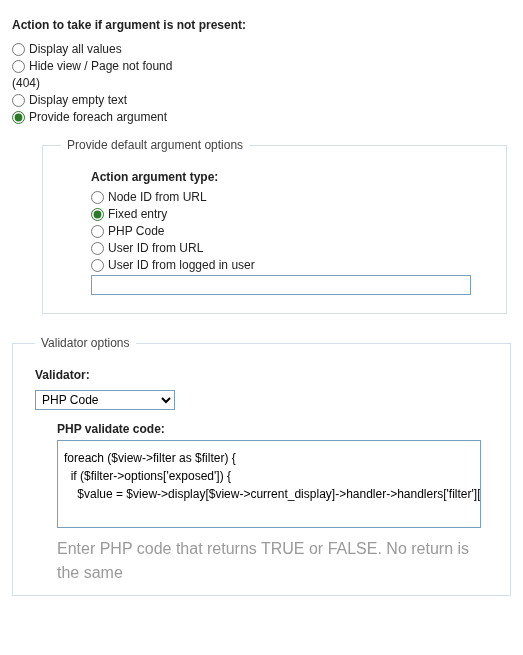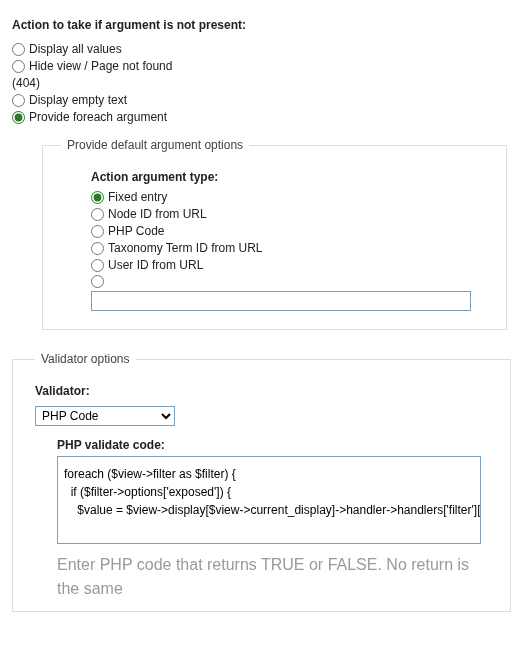--- a/index.html
+++ b/index.html
@@ -136,41 +136,38 @@
   <label>Provide foreach argument</label>
 </div>
 
 <fieldset class="outer1">
   <legend>Provide default argument options</legend>
 
   <div class="inner-block">
     <div class="sub-heading">Action argument type:</div>
 
     <div class="radio-row">
+      <input type="radio" name="argtype" style="">
+      <label>Node ID from URL</label>
+    </div>
+    <div class="radio-row">
       <input type="radio" name="argtype" checked="" style="">
       <label>Fixed entry</label>
-    </div>
-    <div class="radio-row">
-      <input type="radio" name="argtype" style="">
-      <label>Node ID from URL</label>
     </div>
     <div class="radio-row">
       <input type="radio" name="argtype" style="">
       <label>PHP Code</label>
     </div>
     <div class="radio-row">
       <input type="radio" name="argtype" style="">
-      <label>Taxonomy Term ID from URL</label>
-    </div>
-    <div class="radio-row">
-      <input type="radio" name="argtype" style="">
       <label>User ID from URL</label>
     </div>
     <div class="radio-row">
       <input type="radio" name="argtype" style="">
+      <label>User ID from logged in user</label>
     </div>
 
 
     <input type="text" class="text-input" value="" style="">
   </div>
 </fieldset>
 
 <fieldset class="validator">
   <legend>Validator options</legend>
 

